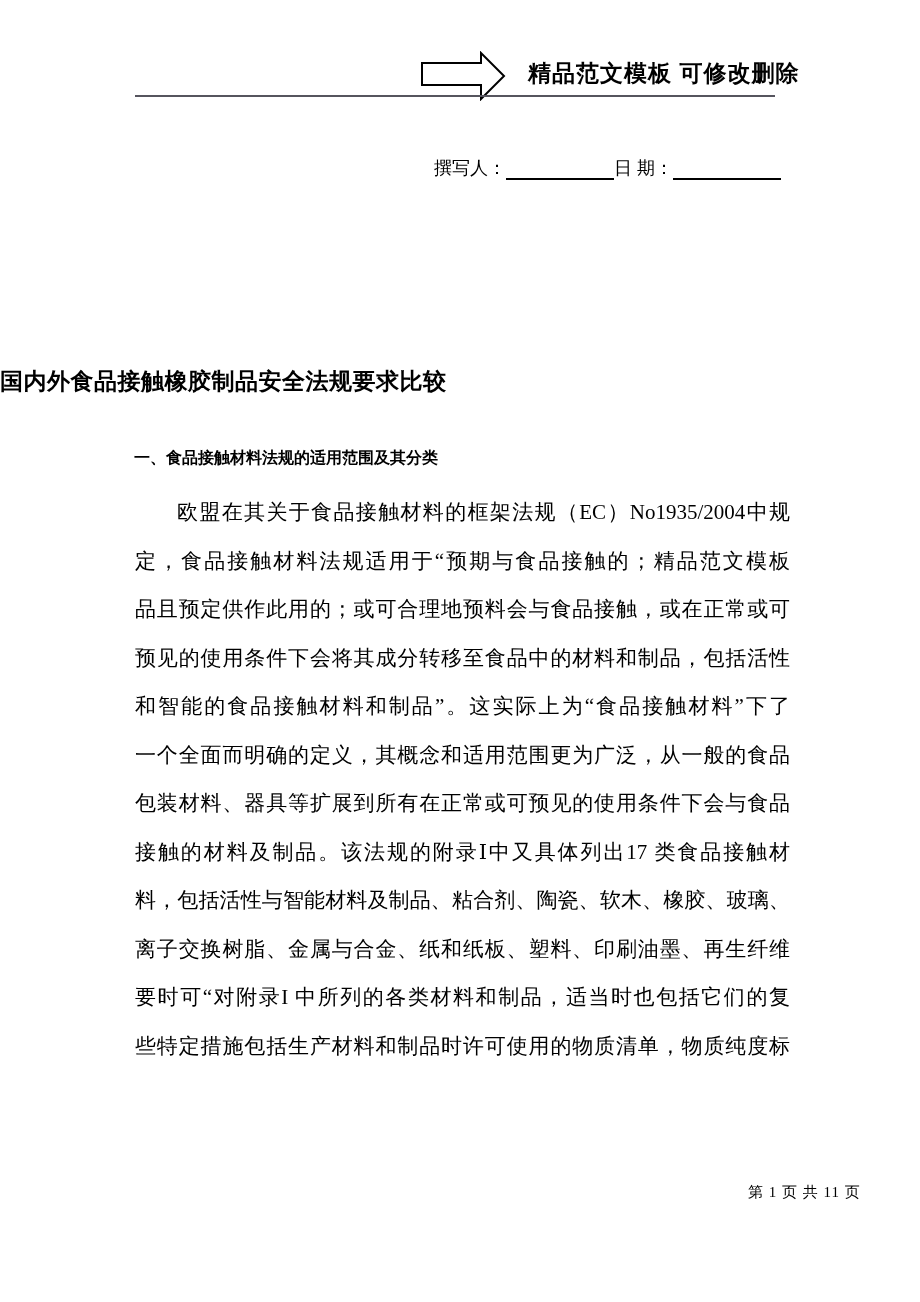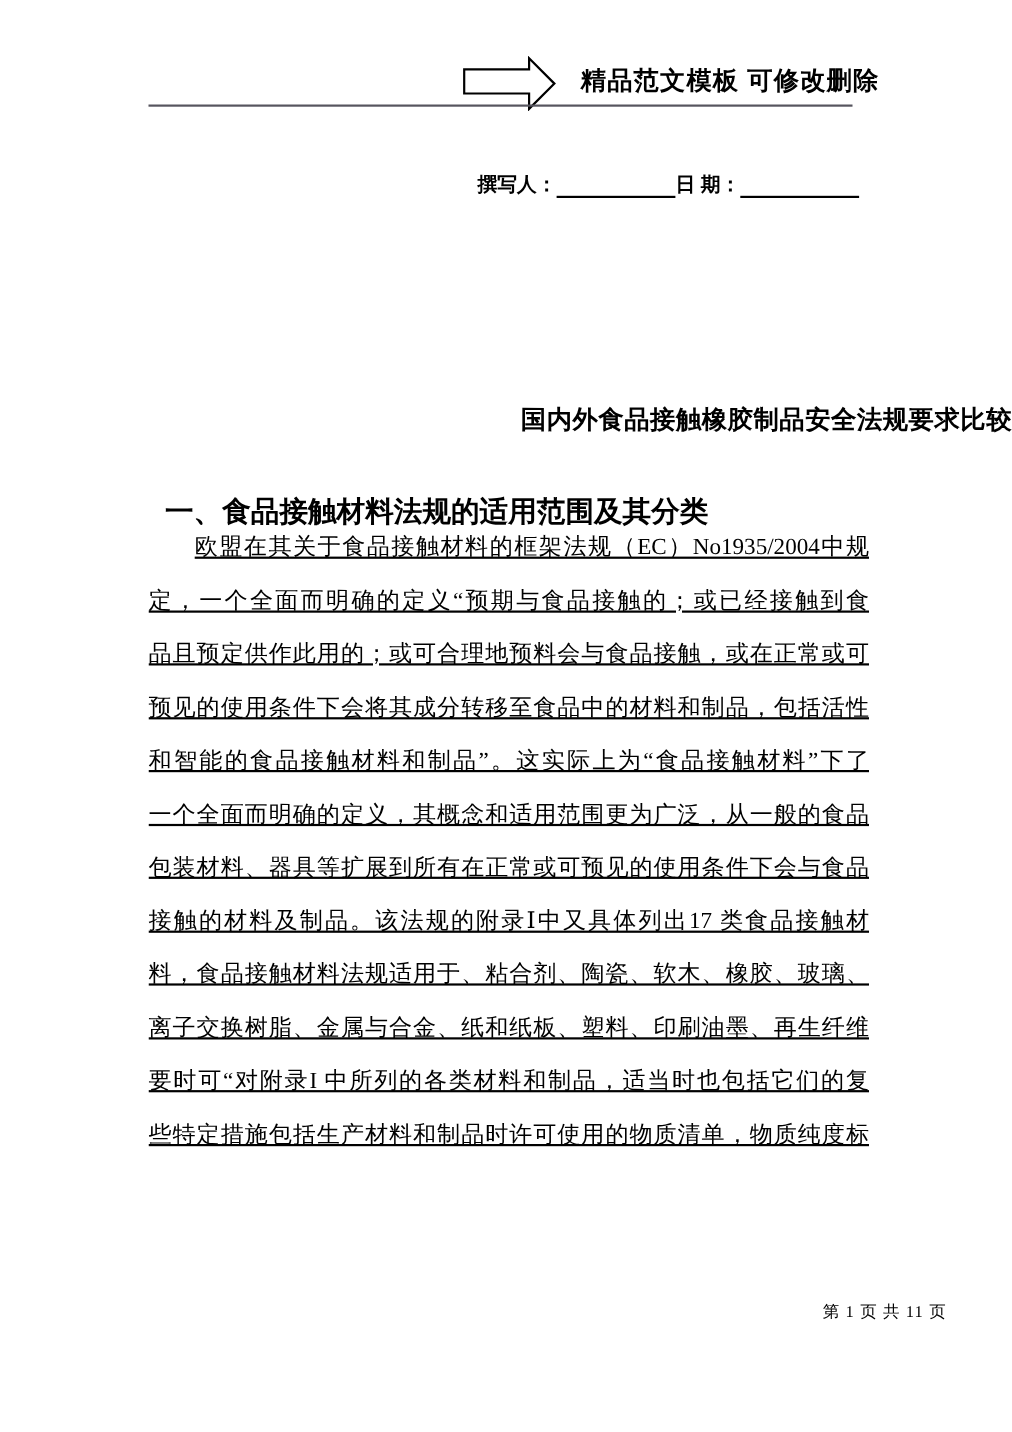--- a/index.html
+++ b/index.html
@@ -42,64 +42,63 @@
     letter-spacing: 1px;
     white-space: nowrap;
   }
 
   
   .byline {
     position: absolute;
     left: 434px;
     top: 156px;
     font-family: "Liberation Sans", "DejaVu Sans", sans-serif;
-    font-weight: bold;
+    font-weight: normal;
     font-size: 18px;
     white-space: nowrap;
     text-align: center;
   }
   .blank-line {
     display: inline-block;
     width: 108px;
     height: 18px;
     border-bottom: 2px solid #000000;
     vertical-align: bottom;
   }
 
   
   .doc-title {
     position: absolute;
     left: 0;
     top: 366px;
     width: 920px;
-    text-align: right;
+    text-align: left;
     font-family: Liberation Serif, serif;
     font-weight: bold;
     font-size: 23px;
     letter-spacing: 0.5px;
   }
   .section-heading {
     position: absolute;
-    left: 150px;
+    left: 134px;
     top: 448px;
     font-family: "Liberation Sans", "DejaVu Sans", sans-serif;
     font-weight: bold;
-    font-size: 26px;
+    font-size: 16px;
     white-space: nowrap;
   }
 
   
   .body-block {
     position: absolute;
     left: 135px;
-    top: 473px;
+    top: 488px;
     width: 655px;
     font-size: 21px;
     line-height: 48.5px;
-    text-decoration: underline;
   }
   .body-line {
     white-space: nowrap;
     overflow: hidden;
     text-align: justify;
     text-align-last: justify;
   }
   .body-line.first {
     text-indent: 2em;
   }
@@ -131,28 +130,28 @@
   <div class="byline">
     <span>撰写人：</span><span class="blank-line"></span><span>日 期：</span><span class="blank-line"></span>
   </div>
 
   <div class="doc-title">国内外食品接触橡胶制品安全法规要求比较</div>
 
   <div class="section-heading">一、食品接触材料法规的适用范围及其分类</div>
 
   <div class="body-block">
     <div class="body-line first">欧盟在其关于食品接触材料的框架法规（EC）No1935/2004中规</div>
-    <div class="body-line">定，一个全面而明确的定义“预期与食品接触的；或已经接触到食</div>
+    <div class="body-line">定，食品接触材料法规适用于“预期与食品接触的；精品范文模板</div>
     <div class="body-line">品且预定供作此用的；或可合理地预料会与食品接触，或在正常或可</div>
     <div class="body-line">预见的使用条件下会将其成分转移至食品中的材料和制品，包括活性</div>
     <div class="body-line">和智能的食品接触材料和制品”。这实际上为“食品接触材料”下了</div>
     <div class="body-line">一个全面而明确的定义，其概念和适用范围更为广泛，从一般的食品</div>
     <div class="body-line">包装材料、器具等扩展到所有在正常或可预见的使用条件下会与食品</div>
     <div class="body-line">接触的材料及制品。该法规的附录Ⅰ中又具体列出17 类食品接触材</div>
-    <div class="body-line">料，食品接触材料法规适用于、粘合剂、陶瓷、软木、橡胶、玻璃、</div>
+    <div class="body-line">料，包括活性与智能材料及制品、粘合剂、陶瓷、软木、橡胶、玻璃、</div>
     <div class="body-line">离子交换树脂、金属与合金、纸和纸板、塑料、印刷油墨、再生纤维</div>
     <div class="body-line">要时可“对附录I 中所列的各类材料和制品，适当时也包括它们的复</div>
     <div class="body-line">些特定措施包括生产材料和制品时许可使用的物质清单，物质纯度标</div>
   </div>
 
   <div class="footer">第 1 页 共 11 页</div>
 
 </div>
 
 </body></html>

